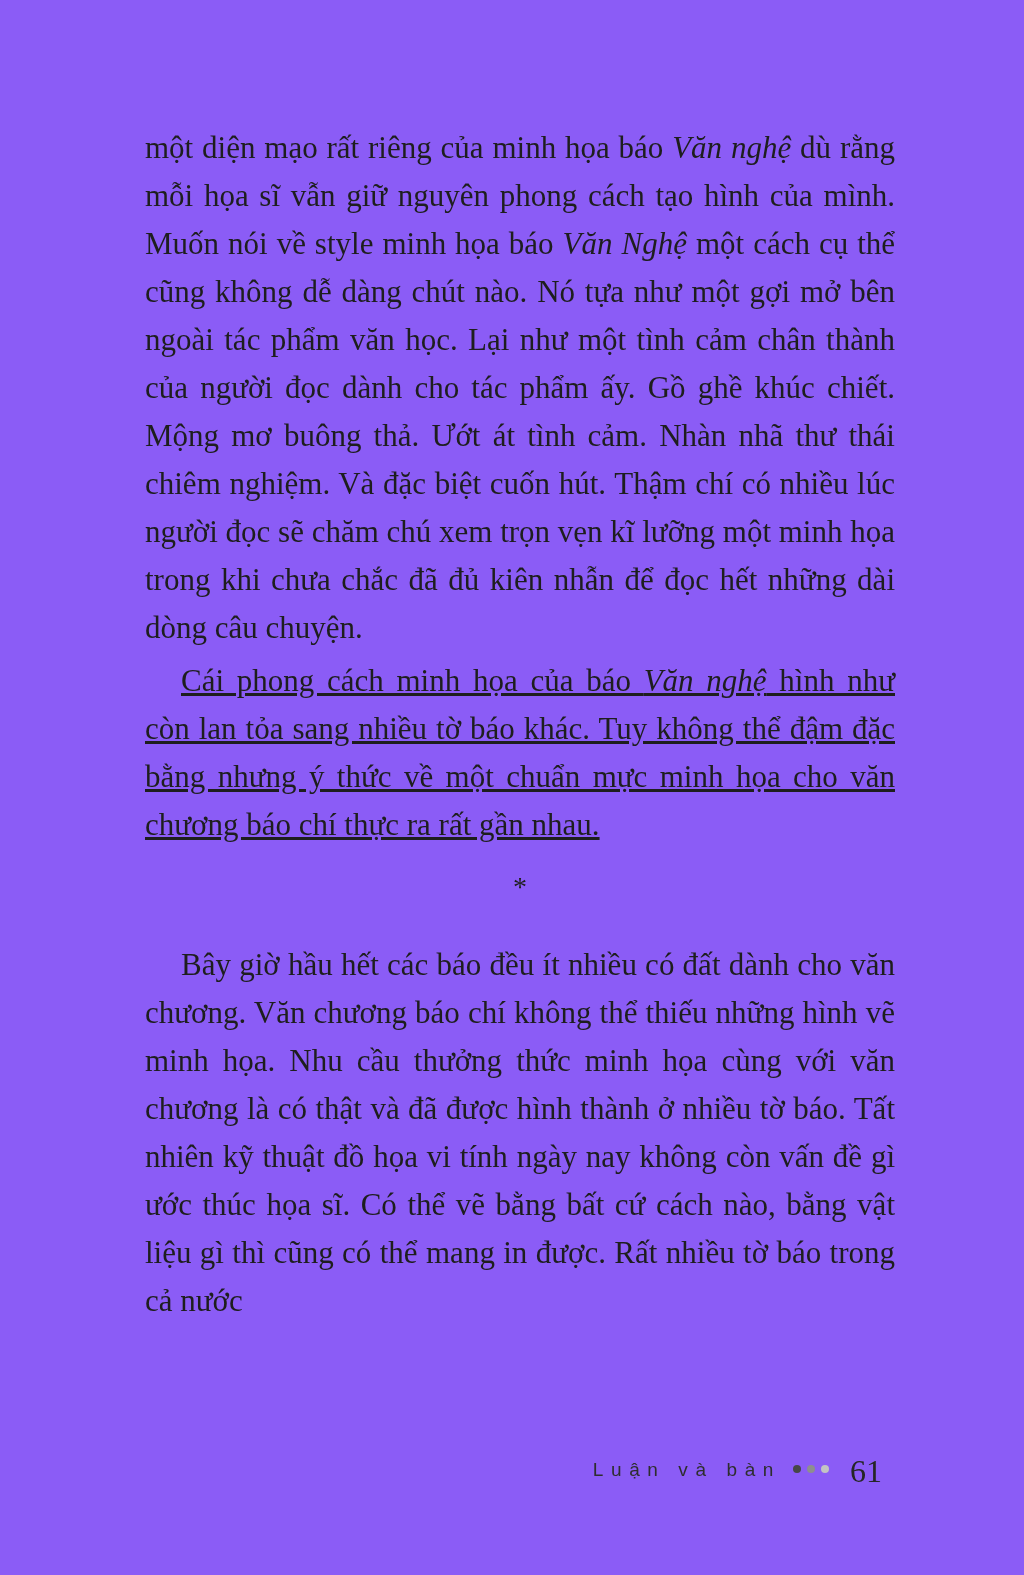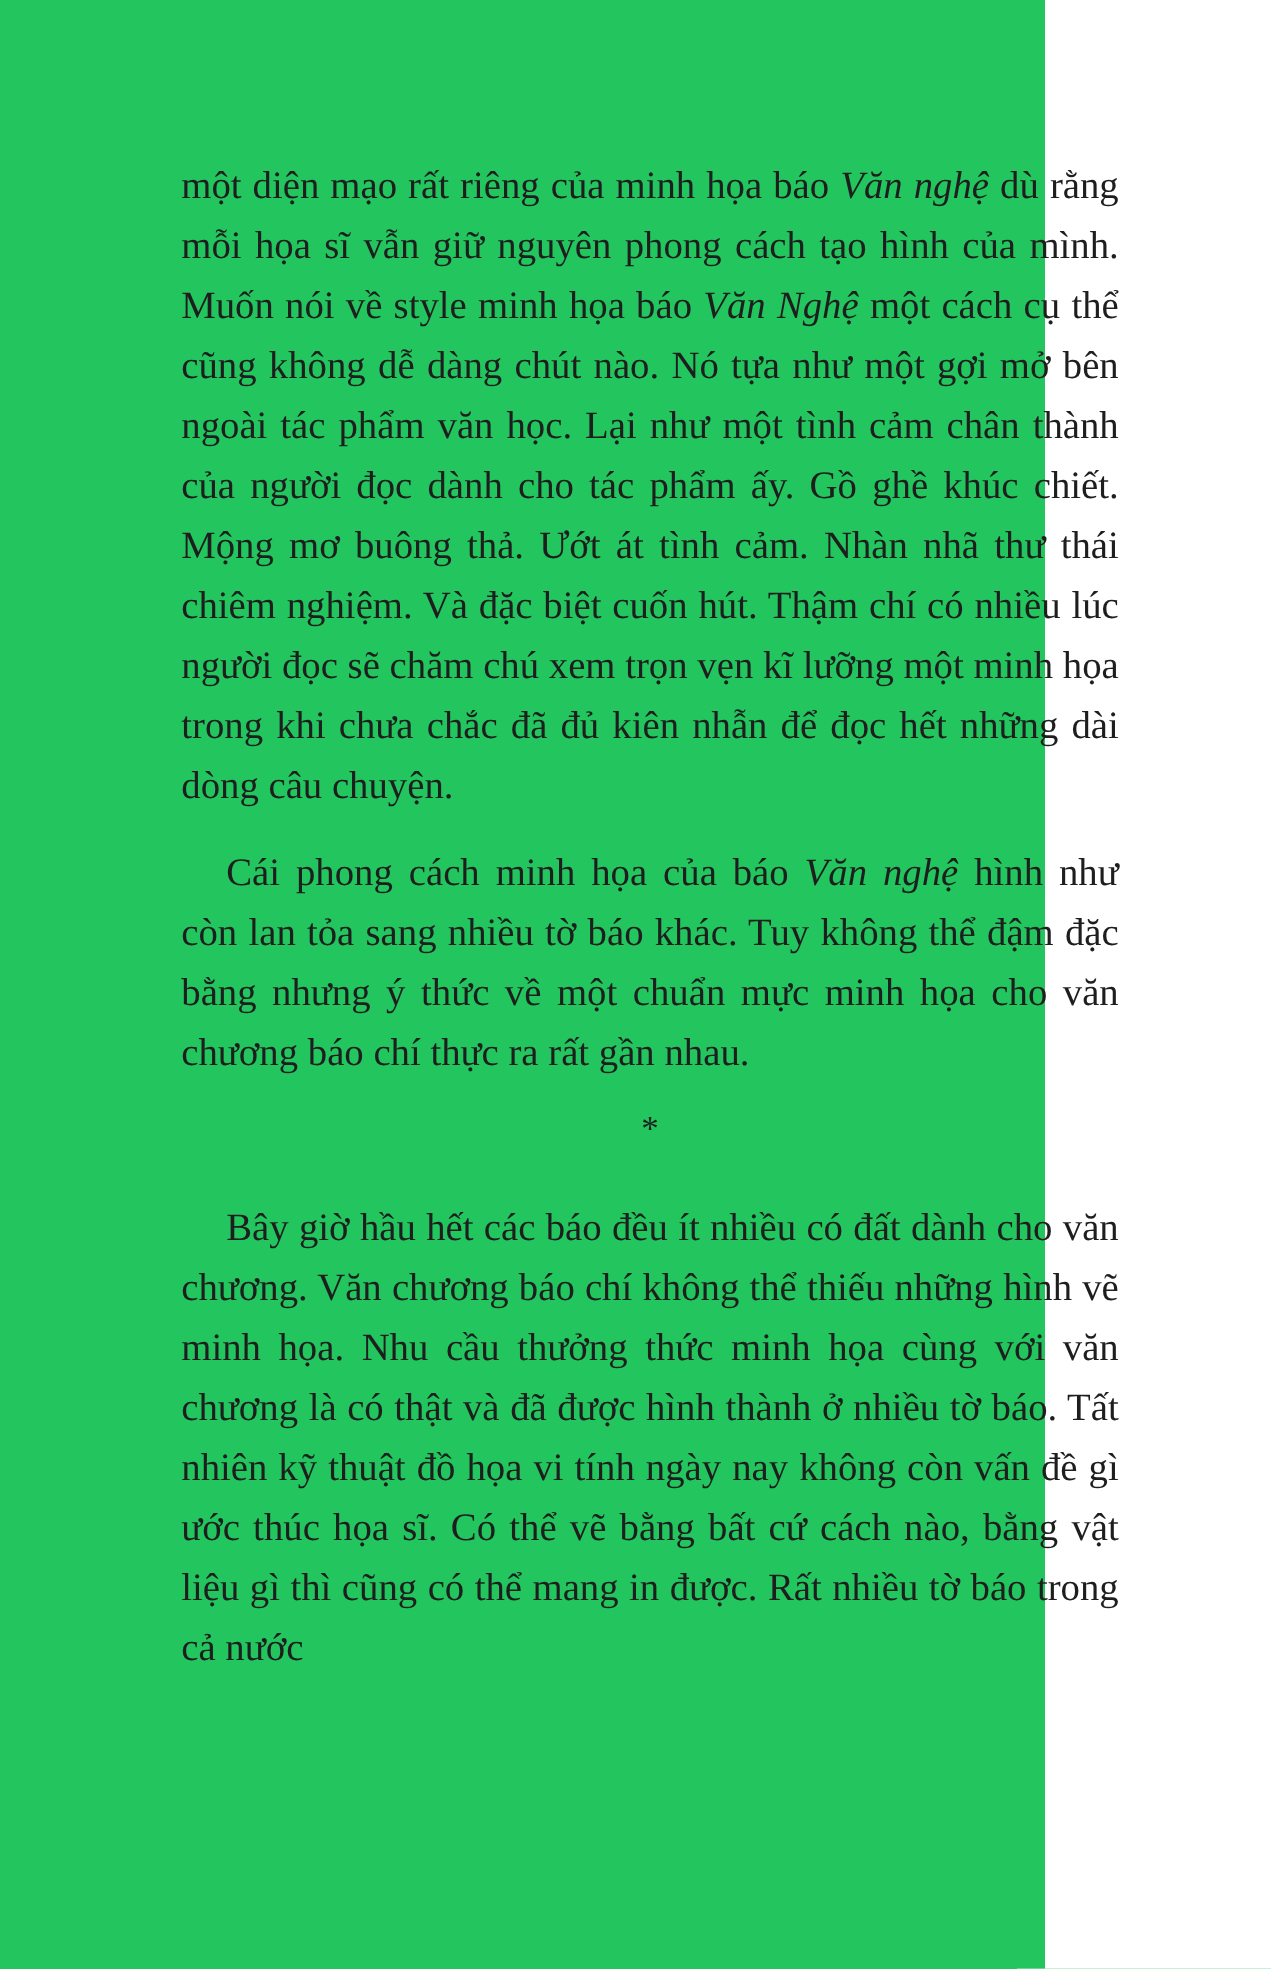--- a/index.html
+++ b/index.html
@@ -8,23 +8,23 @@
     padding: 0;
   }
   body {
     width: 1024px;
     height: 1575px;
     background: #ffffff;
     overflow: hidden;
   }
   .page {
     position: relative;
-    width: 836px;
+    width: 1024px;
     height: 1575px;
-    background: #22c55e;
+    background: #8b5cf6;
   }
   .text-block {
     position: absolute;
     left: 145px;
     top: 124px;
     width: 750px;
     font-family: "Liberation Serif", serif;
     font-size: 31px;
     line-height: 48px;
     color: #1e1e1e;
@@ -33,21 +33,22 @@
   }
   .para {
     margin: 0;
     padding: 0;
   }
   .para.indented {
     text-indent: 36px;
     margin-top: 20px;
   }
   .para.gap-before {
-    margin-top: 22px;
+    margin-top: 5px;
+    text-decoration: underline;
   }
   .separator {
     margin: 14px 0 30px 0;
     line-height: 48px;
     font-size: 28px;
     text-align: center;
     text-indent: 0;
     color: #1e1e1e;
   }
   .it {
@@ -105,14 +106,23 @@
     </p>
 
     <div class="separator">*</div>
 
     <p class="para indented">
       <span>Bây giờ hầu hết các báo đều ít nhiều có đất dành cho văn chương. Văn chương báo chí không thể thiếu những hình vẽ minh họa. Nhu cầu thưởng thức minh họa cùng với văn chương là có thật và đã được hình thành ở nhiều tờ báo. Tất nhiên kỹ thuật đồ họa vi tính ngày nay không còn vấn đề gì ước thúc họa sĩ. Có thể vẽ bằng bất cứ cách nào, bằng vật liệu gì thì cũng có thể mang in được. Rất nhiều tờ báo trong cả nước</span>
     </p>
 
   </main>
 
+  <footer class="footer">
+    <span class="running-head">Luận và bàn</span>
+    <span class="dots">
+      <span class="dot" style="background: rgb(71, 71, 71);"></span>
+      <span class="dot" style="background: rgb(142, 142, 142);"></span>
+      <span class="dot" style="background: rgb(195, 195, 195);"></span>
+    </span>
+    <span class="page-num">61</span>
+  </footer>
 
 </div>
 
 </body></html>

